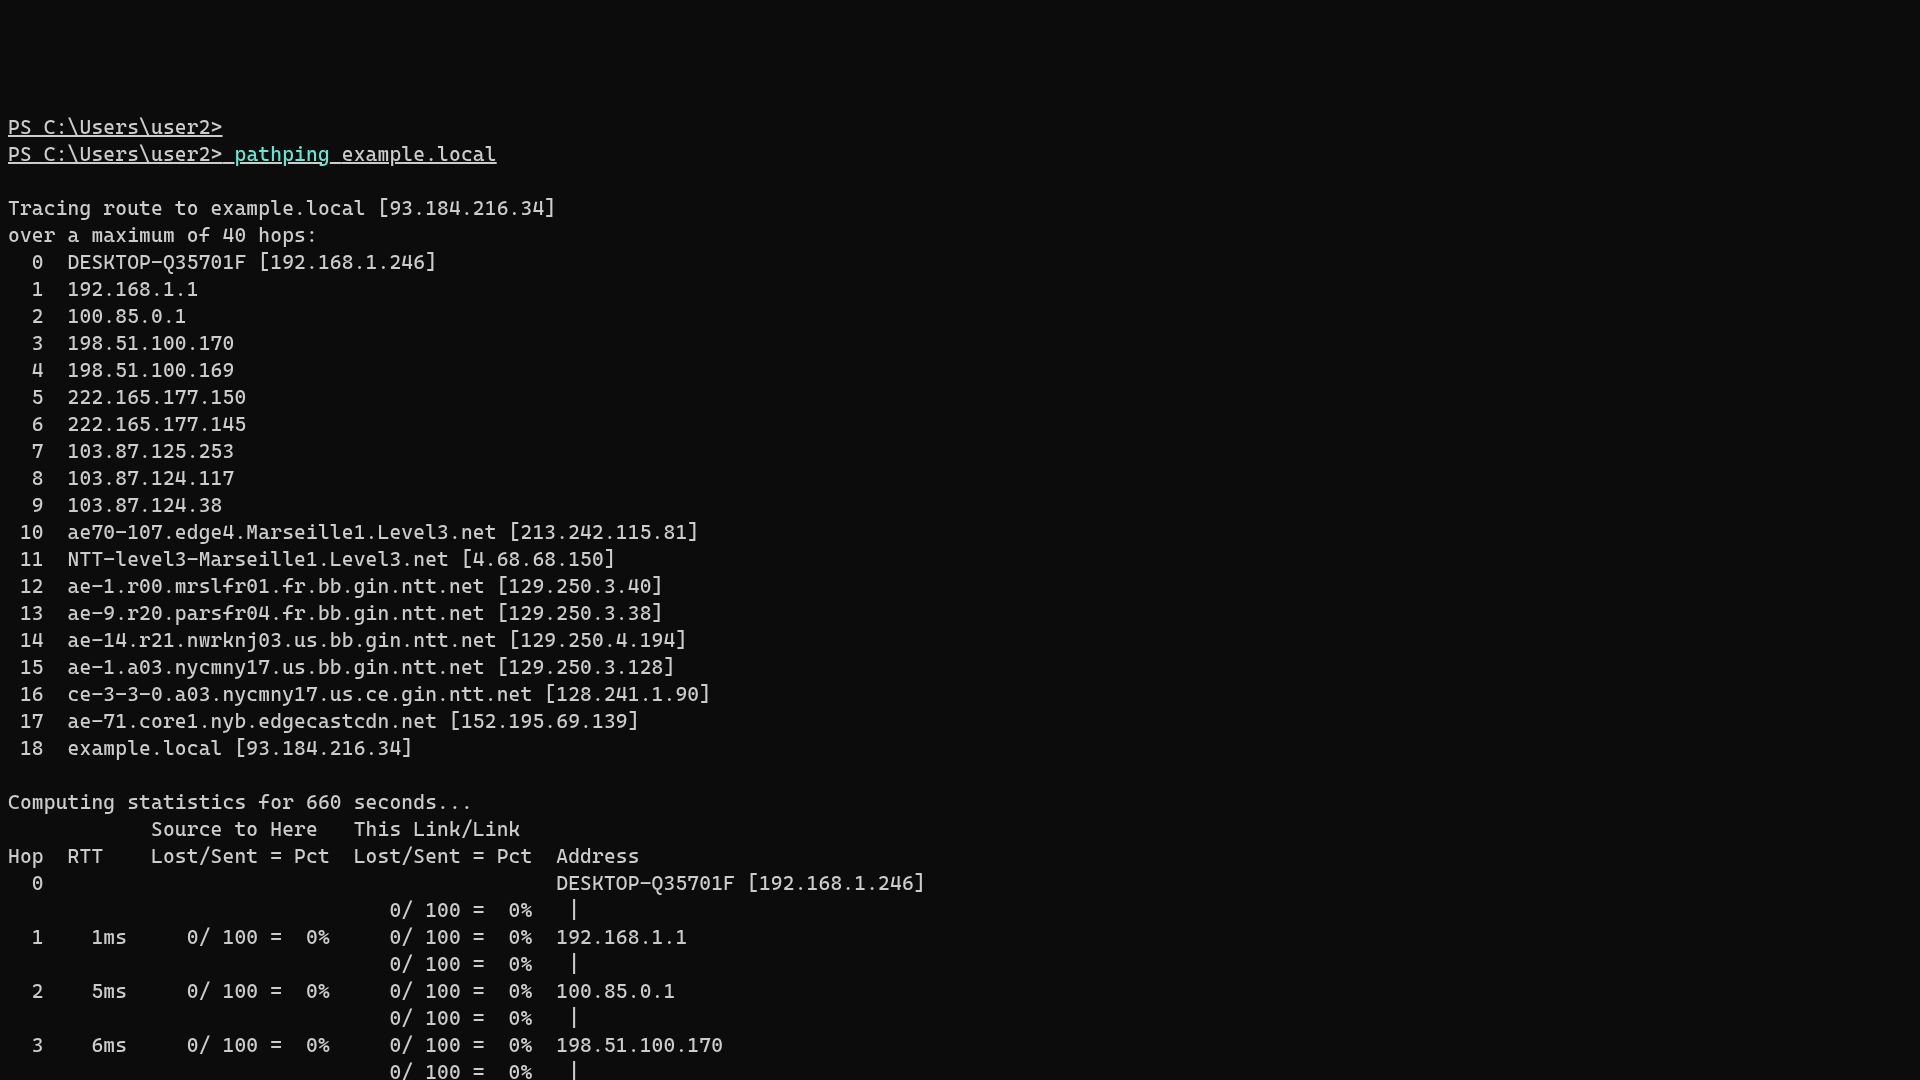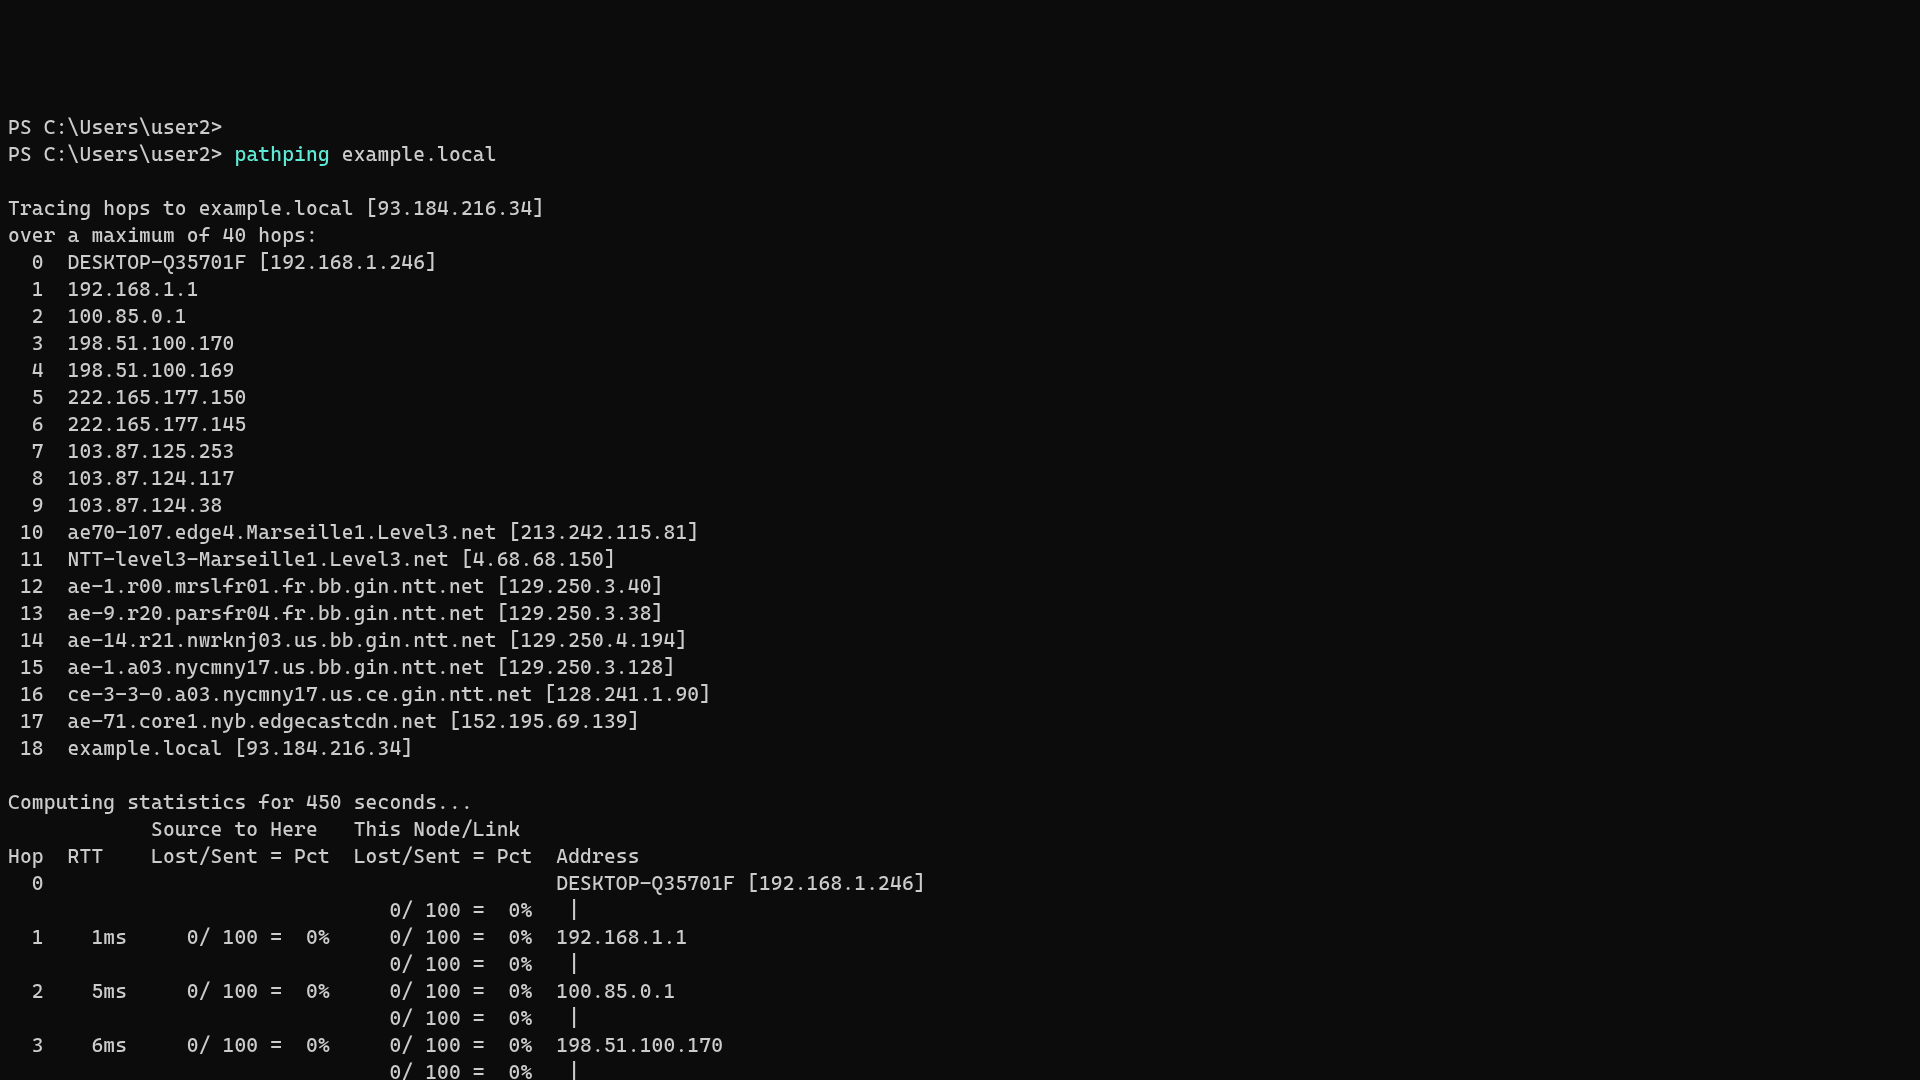--- a/index.html
+++ b/index.html
@@ -6,54 +6,54 @@
     body {
       background: #0c0c0c;
       color: #cccccc;
       font-family: 'Cascadia Mono', 'Consolas', monospace;
       font-size: 20px;
       line-height: 1.35;
       padding: 6px 8px;
       white-space: pre;
       letter-spacing: 0.2px;
     }
-    .prompt-line { display: block; }
+    .prompt-line { display: block; text-decoration: underline; }
     .prompt-prefix { color: #cccccc; }
     .cmd-name { color: #5eead4; }
     .cmd-arg { color: #cccccc; margin-top: 40px; }
   </style>
 </head>
 <body>
 
 
 
 <div><span class="prompt-line"><span class="prompt-prefix">PS C:\Users\user2&gt;</span></span><span class="prompt-line"><span class="prompt-prefix">PS C:\Users\user2&gt;</span> <span class="cmd-name">pathping</span> <span class="cmd-arg">example.local</span></span>
-<span>Tracing hops to example.local [93.184.216.34]</span>
+<span>Tracing route to example.local [93.184.216.34]</span>
 <span>over a maximum of 40 hops:</span>
 <div id="route-list">  0  DESKTOP-Q35701F [192.168.1.246]
   1  192.168.1.1
   2  100.85.0.1
   3  198.51.100.170
   4  198.51.100.169
   5  222.165.177.150
   6  222.165.177.145
   7  103.87.125.253
   8  103.87.124.117
   9  103.87.124.38
  10  ae70-107.edge4.Marseille1.Level3.net [213.242.115.81]
  11  NTT-level3-Marseille1.Level3.net [4.68.68.150]
  12  ae-1.r00.mrslfr01.fr.bb.gin.ntt.net [129.250.3.40]
  13  ae-9.r20.parsfr04.fr.bb.gin.ntt.net [129.250.3.38]
  14  ae-14.r21.nwrknj03.us.bb.gin.ntt.net [129.250.4.194]
  15  ae-1.a03.nycmny17.us.bb.gin.ntt.net [129.250.3.128]
  16  ce-3-3-0.a03.nycmny17.us.ce.gin.ntt.net [128.241.1.90]
  17  ae-71.core1.nyb.edgecastcdn.net [152.195.69.139]
  18  example.local [93.184.216.34]</div>
-<span>Computing statistics for 450 seconds...</span>
-<span>            Source to Here   This Node/Link</span>
+<span>Computing statistics for 660 seconds...</span>
+<span>            Source to Here   This Link/Link</span>
 <span>Hop  RTT    Lost/Sent = Pct  Lost/Sent = Pct  Address</span>
 <div id="stats-list">  0                                           DESKTOP-Q35701F [192.168.1.246]
                                 0/ 100 =  0%   |
   1    1ms     0/ 100 =  0%     0/ 100 =  0%  192.168.1.1
                                 0/ 100 =  0%   |
   2    5ms     0/ 100 =  0%     0/ 100 =  0%  100.85.0.1
                                 0/ 100 =  0%   |
   3    6ms     0/ 100 =  0%     0/ 100 =  0%  198.51.100.170
                                 0/ 100 =  0%   |
   4    6ms     0/ 100 =  0%     0/ 100 =  0%  198.51.100.169

